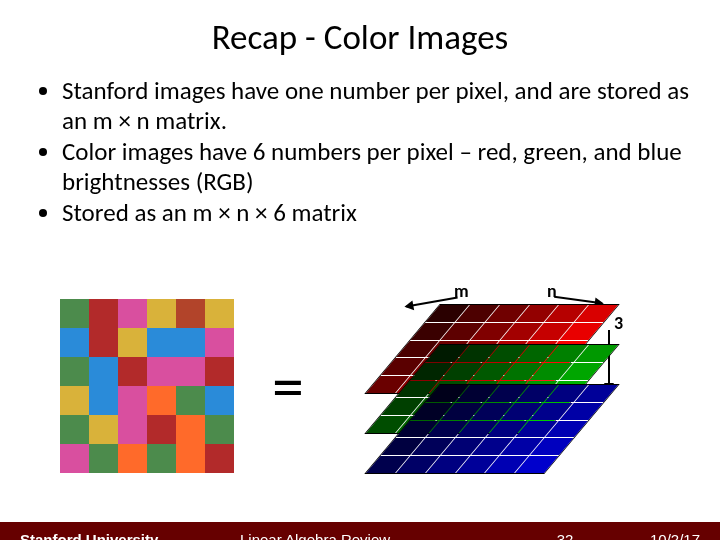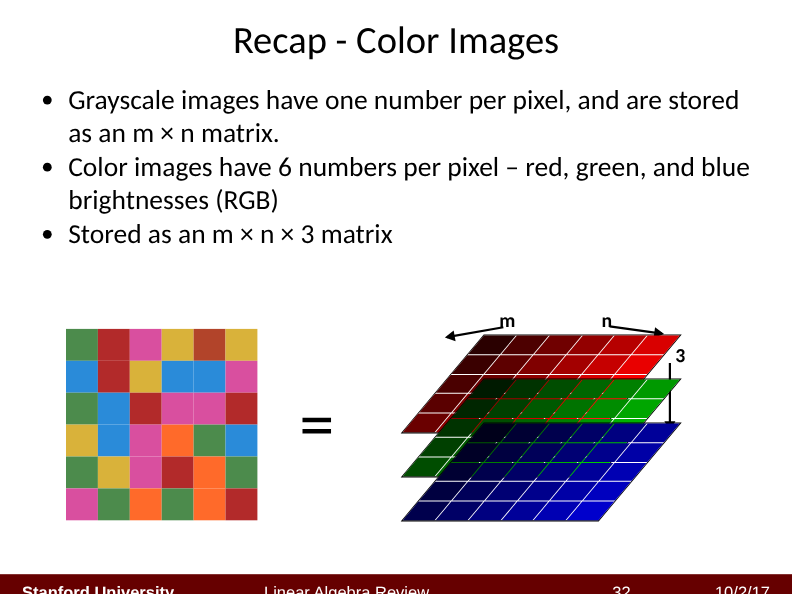--- a/index.html
+++ b/index.html
@@ -35,23 +35,23 @@
   .footer .pg  { flex: 0 0 70px; text-align: center; }
   .footer .dt  { flex: 0 0 100px; text-align: right; }
 </style>
 </head>
 <body>
 
 <div class="slide">
   <h1 class="title">Recap - Color Images</h1>
 
   <ul class="bullets">
-    <li>Grayscale images have one number per pixel, and are stored as an m × n matrix.</li>
+    <li>Stanford images have one number per pixel, and are stored as an m × n matrix.</li>
     <li>Color images have 6 numbers per pixel – red, green, and blue brightnesses (RGB)</li>
-    <li>Stored as an m × n × 3 matrix</li>
+    <li>Stored as an m × n × 6 matrix</li>
   </ul>
 
   <div class="figure-row">
     <div class="grid6" id="color-grid">
         <div style="background: rgb(76, 139, 76);"></div>
         <div style="background: rgb(178, 42, 42);"></div>
         <div style="background: rgb(217, 79, 159);"></div>
         <div style="background: rgb(217, 178, 58);"></div>
         <div style="background: rgb(178, 68, 42);"></div>
         <div style="background: rgb(217, 178, 58);"></div>

